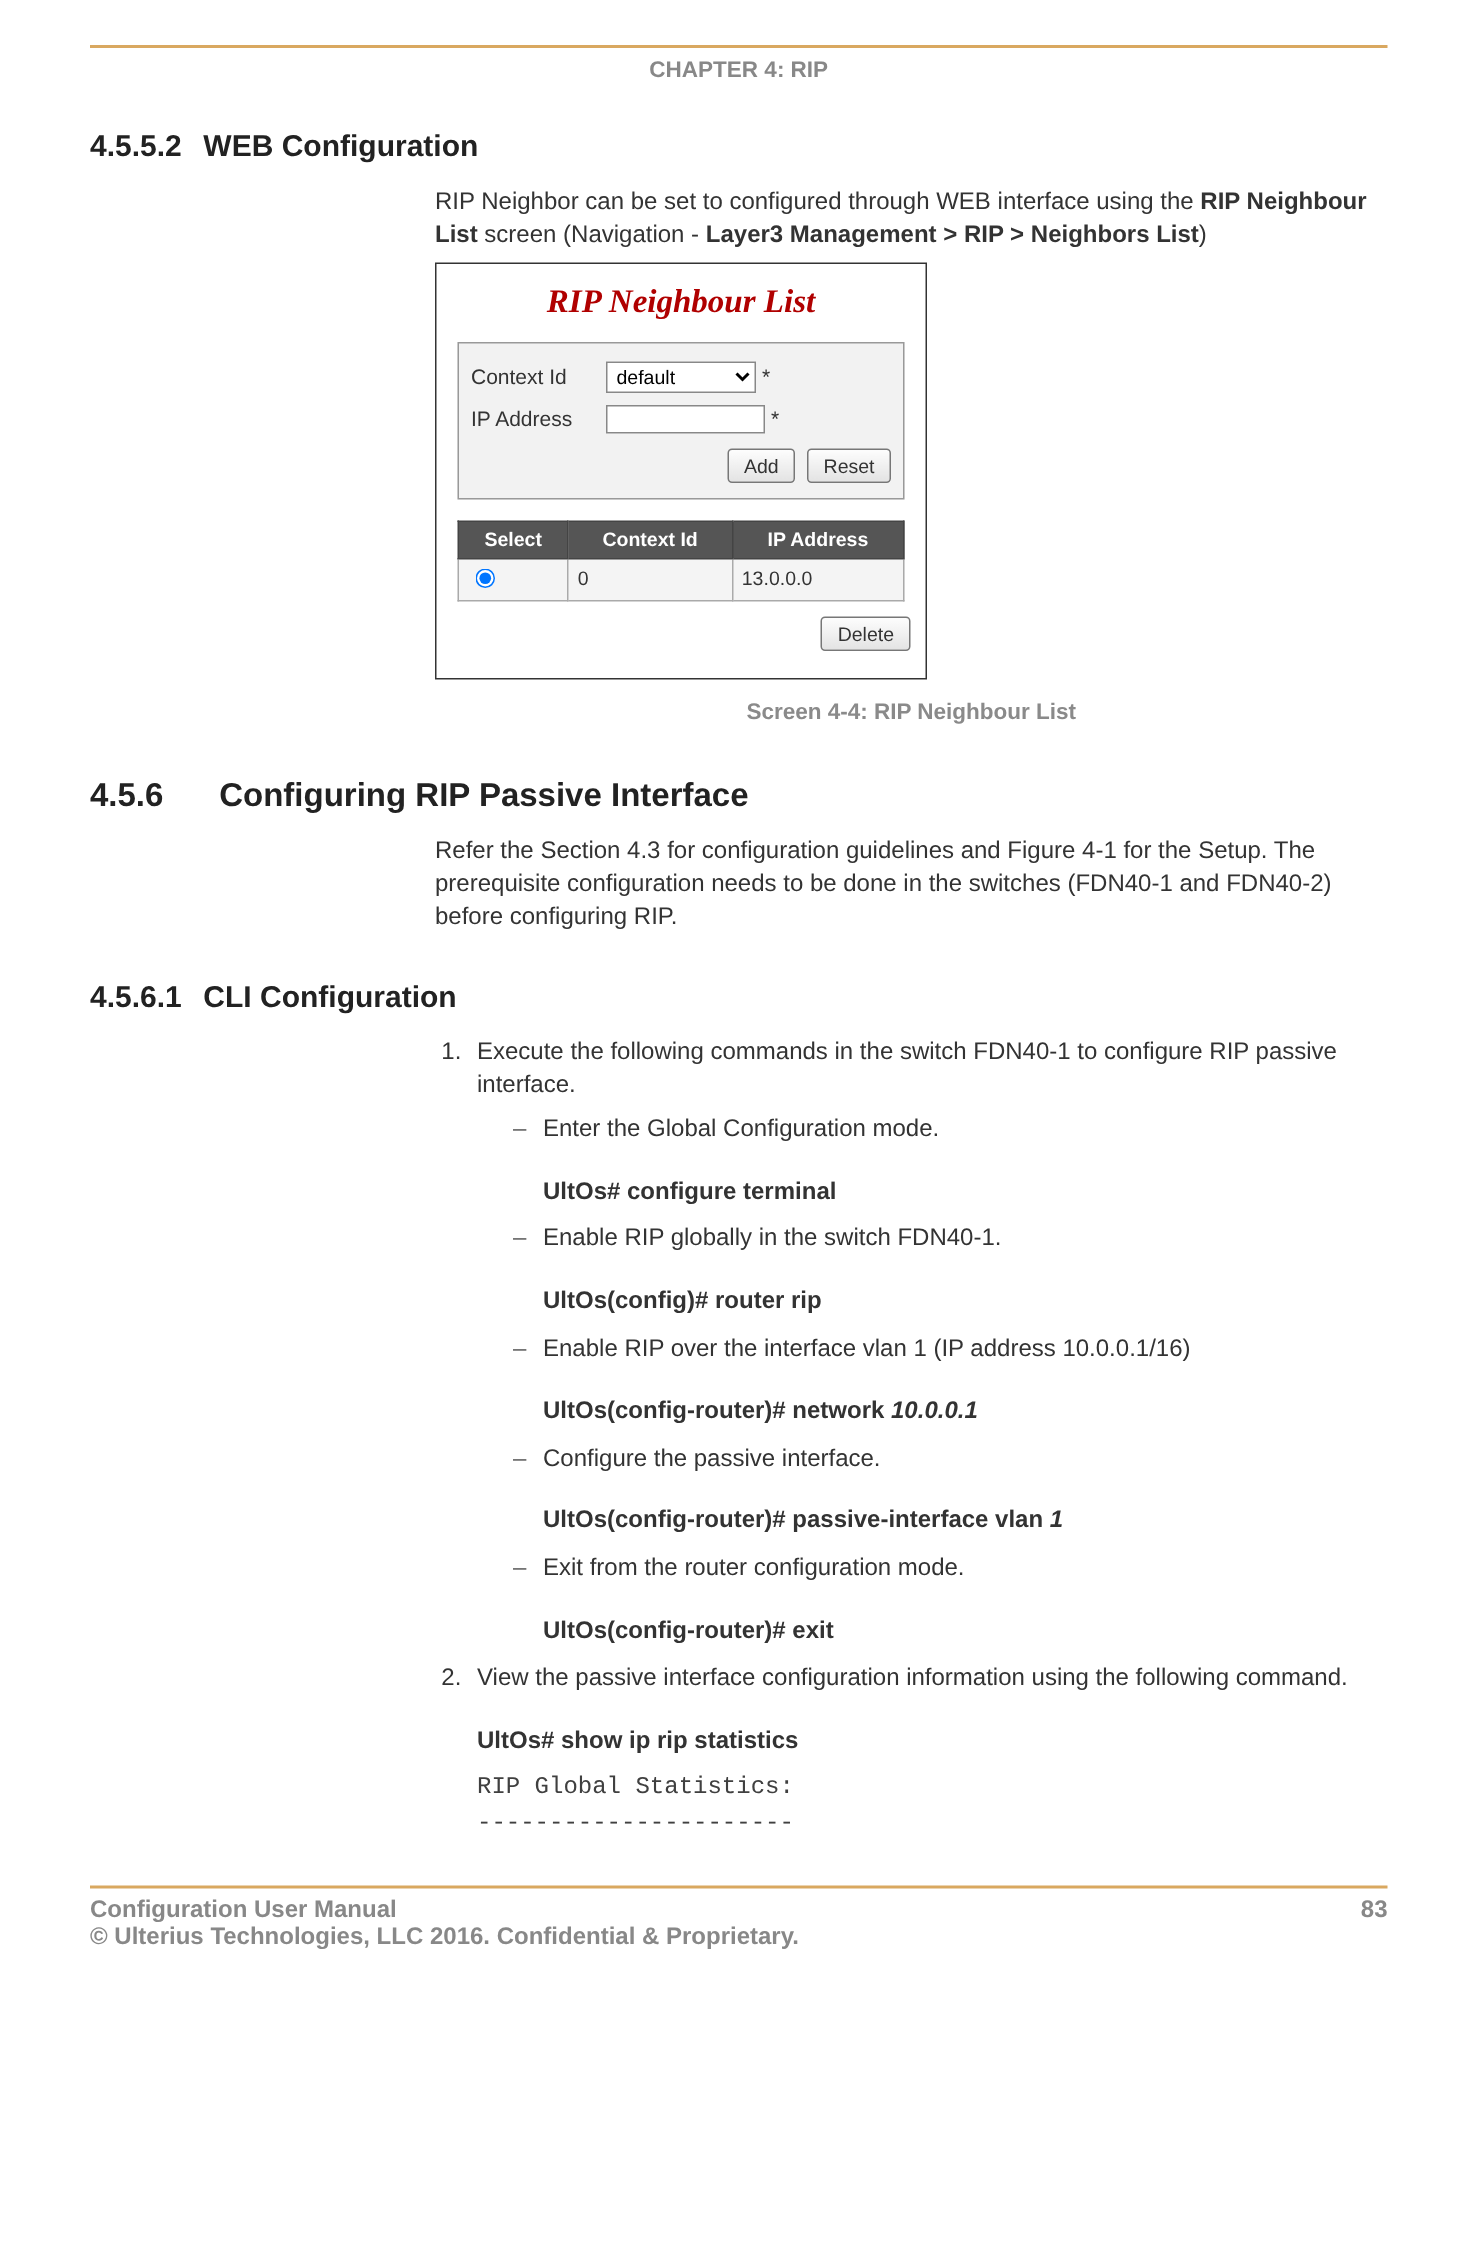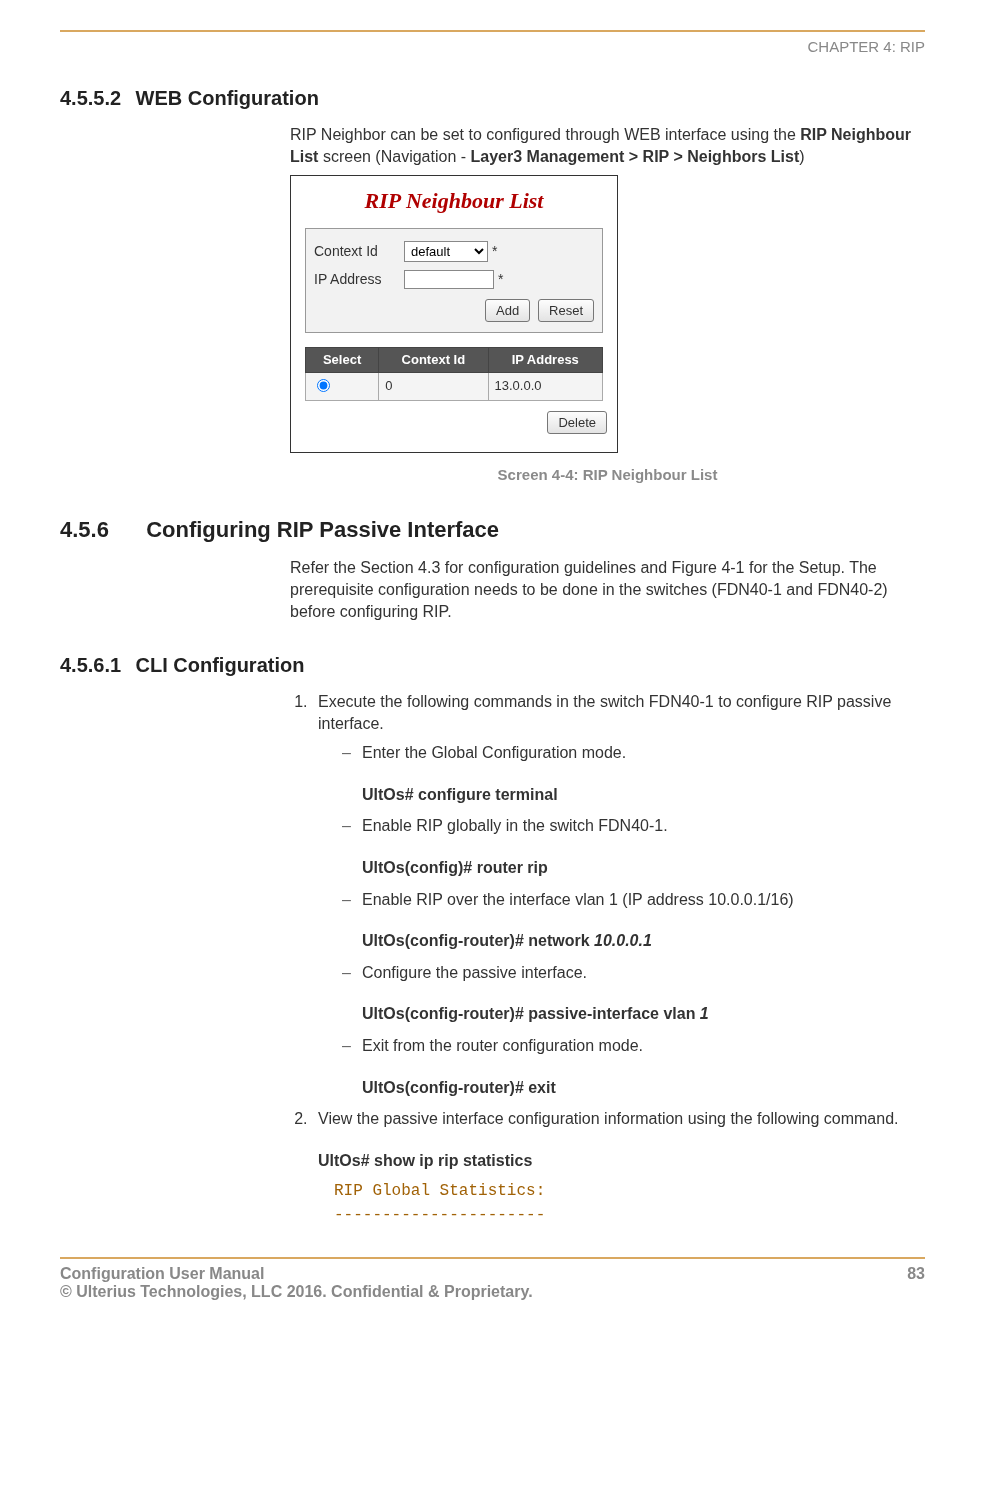--- a/index.html
+++ b/index.html
@@ -12,23 +12,23 @@
   }
   .page {
     padding: 30px 60px 20px 60px;
     box-sizing: border-box;
   }
   .top-rule {
     border-top: 2px solid #d9a860;
     margin-bottom: 6px;
   }
   .chapter-header {
-    text-align: right;
+    text-align: center;
     color: #888;
-    font-weight: normal;
+    font-weight: bold;
     font-size: 15px;
     margin-bottom: 30px;
   }
   .section-heading {
     font-weight: bold;
     color: #222;
     margin: 32px 0 14px 0;
   }
   .h3 { font-size: 22px; }
   .h4 { font-size: 20px; }
@@ -78,21 +78,21 @@
   .form-field {
     flex: 1;
     display: flex;
     align-items: center;
   }
   .form-field select, .form-field input[type="text"] {
     font-size: 13px;
     padding: 1px 2px;
     border: 1px solid #888;
     background: #fff;
-    width: 84px;
+    width: 100px;
   }
   .asterisk { margin-left: 4px; }
   .btn-row { text-align: right; margin-top: 6px; }
   .btn {
     display: inline-block;
     padding: 2px 10px;
     border: 1px solid #777;
     border-radius: 3px;
     background: linear-gradient(#fdfdfd,#e3e3e3);
     font-size: 13px;
@@ -145,23 +145,23 @@
     color: #666;
   }
   .cmd {
     font-weight: bold;
     margin: 20px 0 10px 0;
     display: block;
   }
   .cmd .ital { font-style: italic; font-weight: bold; }
   .mono {
     font-family: "Courier New", monospace;
-    color: #a16207;
+    color: #404040;
     font-size: 16px;
-    margin: 2px 16px;
+    margin: 2px 0;
   }
   .footer-rule {
     border-top: 2px solid #d9a860;
     margin-top: 30px;
     padding-top: 6px;
   }
   .footer {
     display: flex;
     justify-content: space-between;
     color: #888;

